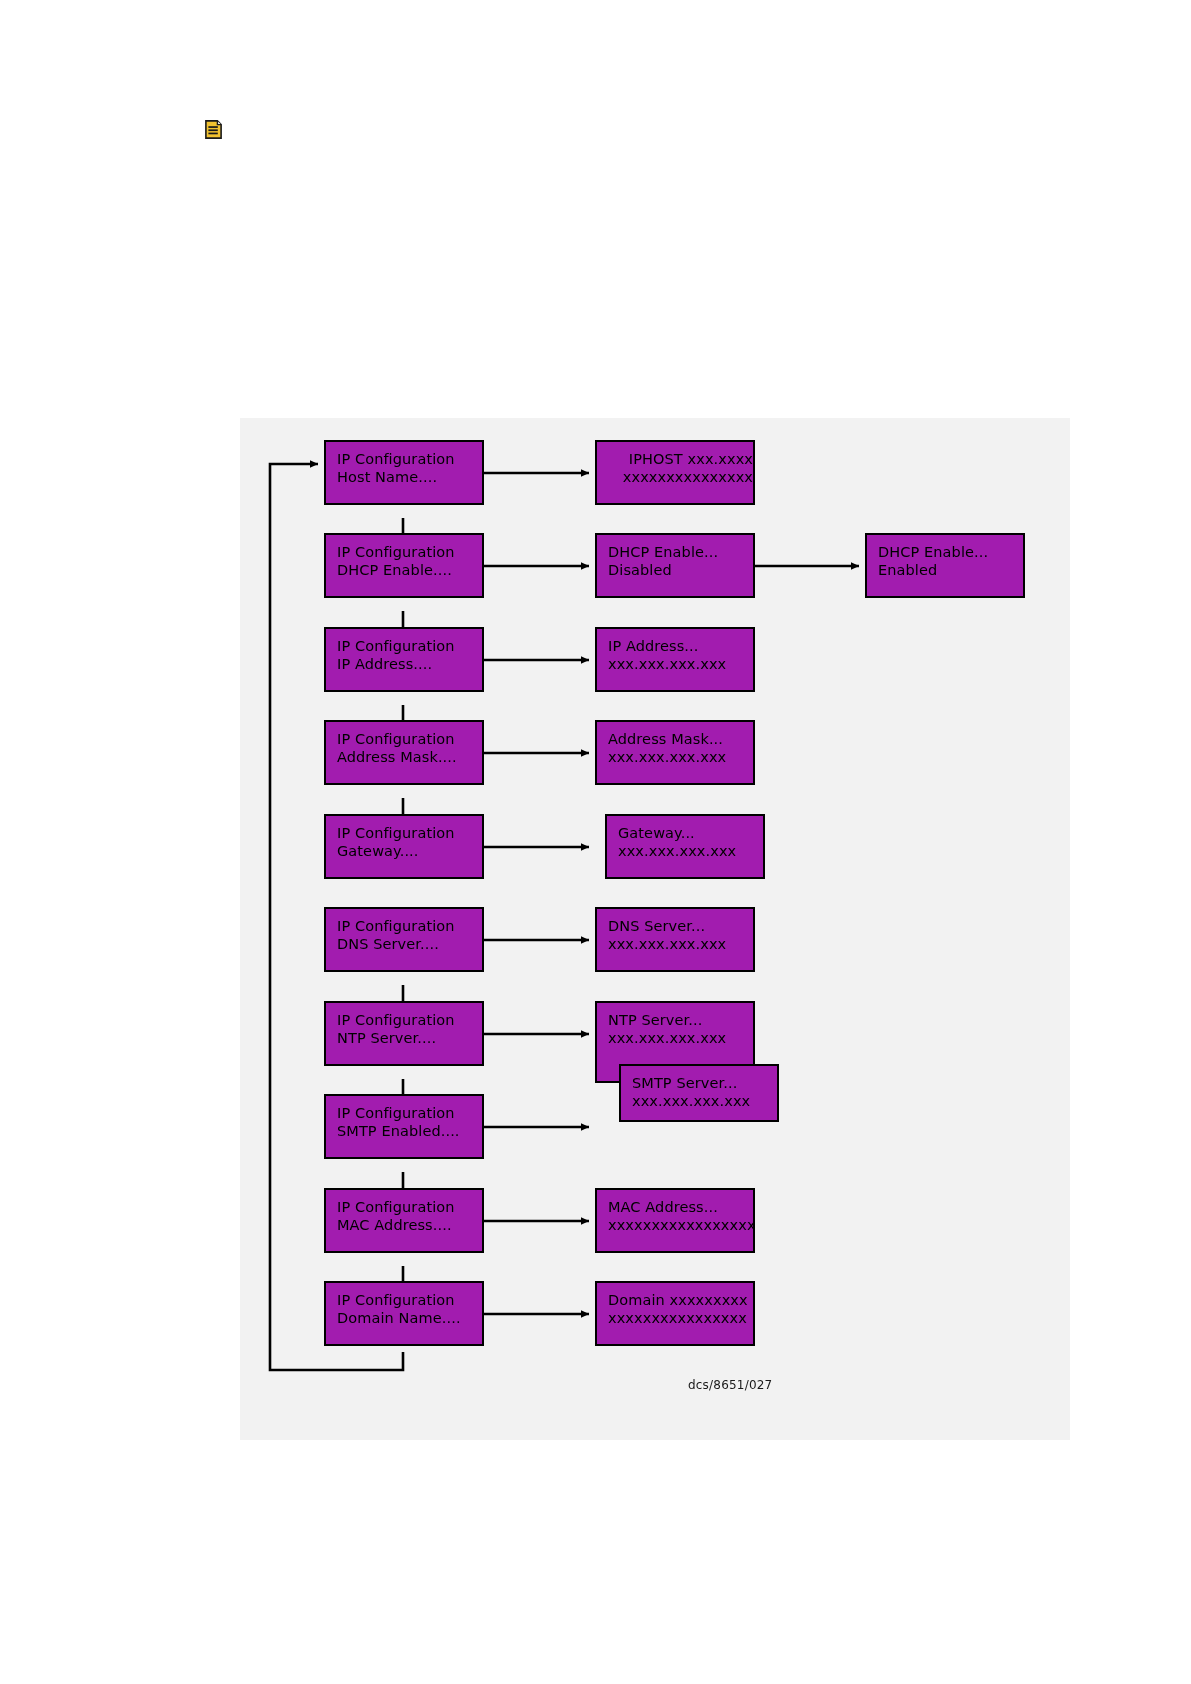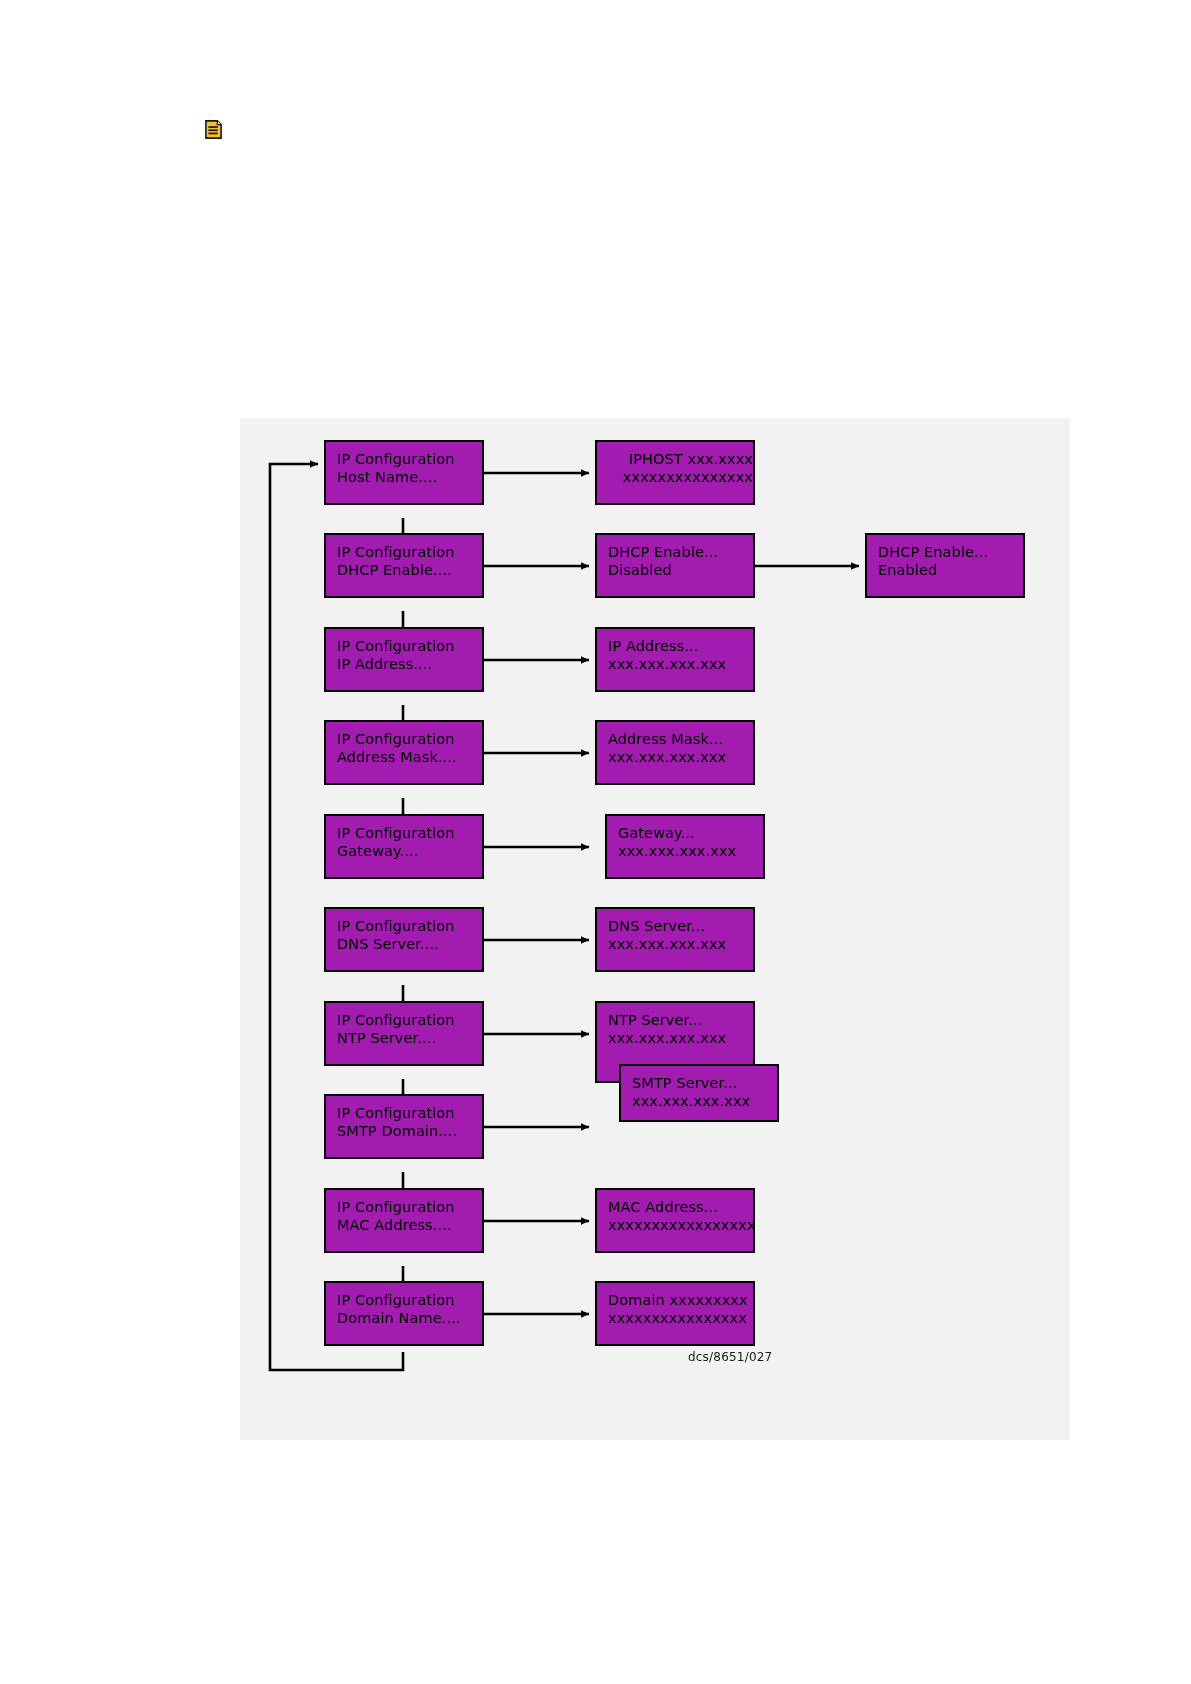--- a/index.html
+++ b/index.html
@@ -140,21 +140,21 @@
   <div class="node" style="left:84px; top:489px; width:160px; height:65px;">
     <span class="ln">IP Configuration</span>
     <span class="ln">DNS Server....</span>
   </div>
   <div class="node" style="left:84px; top:583px; width:160px; height:65px;">
     <span class="ln">IP Configuration</span>
     <span class="ln">NTP Server....</span>
   </div>
   <div class="node" style="left:84px; top:676px; width:160px; height:65px;">
     <span class="ln">IP Configuration</span>
-    <span class="ln">SMTP Domain....</span>
+    <span class="ln">SMTP Enabled....</span>
   </div>
   <div class="node" style="left:84px; top:770px; width:160px; height:65px;">
     <span class="ln">IP Configuration</span>
     <span class="ln">MAC Address....</span>
   </div>
   <div class="node" style="left:84px; top:863px; width:160px; height:65px;">
     <span class="ln">IP Configuration</span>
     <span class="ln">Domain Name....</span>
   </div>
 
@@ -197,15 +197,15 @@
   <div class="node" style="left:355px; top:863px; width:160px; height:65px;">
     <span class="ln">Domain xxxxxxxxx</span>
     <span class="ln">xxxxxxxxxxxxxxxx</span>
   </div>
 
   <div class="node" style="left:625px; top:115px; width:160px; height:65px;">
     <span class="ln">DHCP Enable...</span>
     <span class="ln">Enabled</span>
   </div>
 
-  <div class="caption" style="left:448px; top:932px;">dcs/8651/027</div>
+  <div class="caption" style="left:448px; top:960px;">dcs/8651/027</div>
 
 </div>
 
 </body></html>

